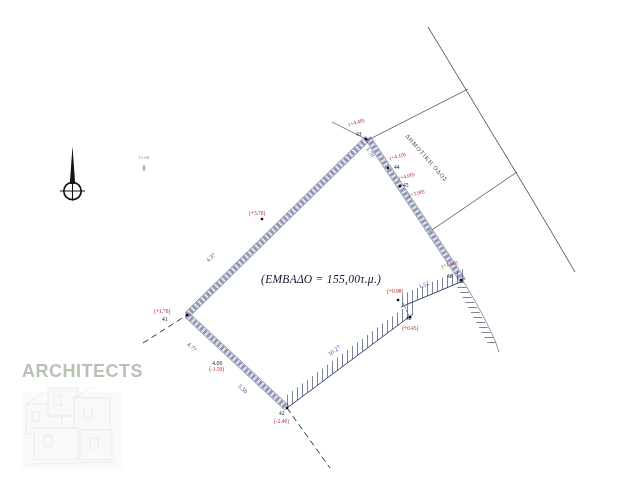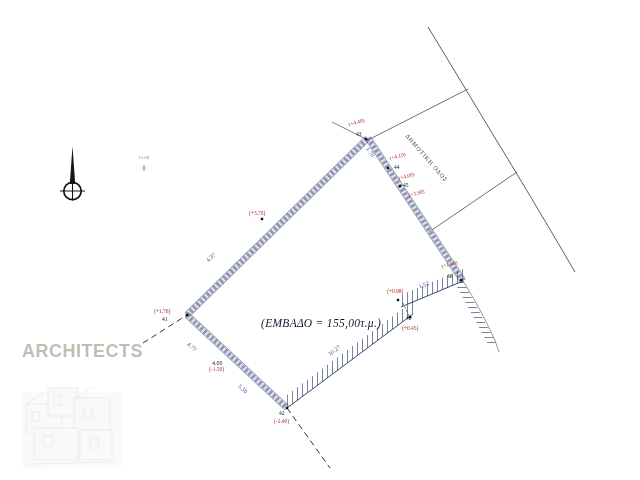--- a/index.html
+++ b/index.html
@@ -4,21 +4,21 @@
 <style>
   html,body{margin:0;padding:0;background:#ffffff;}
   #canvas{position:relative;width:640px;height:480px;background:#ffffff;overflow:hidden;
           font-family:"Liberation Serif",serif;}
   svg.draw{position:absolute;left:0;top:0;}
   .lbl{position:absolute;white-space:nowrap;transform-origin:0 0;line-height:1;}
   .red{color:#b03030;font-size:5.5px;}
   .dim{color:#3b4ea0;font-size:6px;}
   .dimdark{color:#222;font-size:6px;}
   .pid{color:#111;font-size:5.5px;}
-  .area{color:#14142e;font-size:11.5px;font-style:italic;letter-spacing:.3px;margin-top:44px;}
+  .area{color:#14142e;font-size:11.5px;font-style:italic;letter-spacing:.3px;}
   .road{color:#3a3a3a;font-size:6px;letter-spacing:.9px;}
   .tiny{color:#8a8aa0;font-size:5px;}
   .wm{position:absolute;font-family:"Liberation Sans",sans-serif;font-weight:bold;
       color:#b7c2b3;font-size:18px;letter-spacing:.5px;line-height:1;}
   .wm .sq{display:inline-block;width:13px;height:13px;background:#bfe0da;margin-left:4px;vertical-align:top;}
 </style>
 </head>
 <body>
 
 <div id="canvas">
@@ -143,17 +143,17 @@
   <div class="lbl dim" style="left:205px;top:259px;transform:rotate(-44deg);">4.37</div>
   <div class="lbl dim" style="left:370px;top:146px;transform:rotate(57deg);">1.70</div>
   <div class="lbl dim" style="left:418px;top:284px;transform:rotate(-22deg);">1.52</div>
   <div class="lbl dim" style="left:327px;top:352px;transform:rotate(-36deg);">10.27</div>
   <div class="lbl dim" style="left:190px;top:341px;transform:rotate(43deg);">4.77</div>
   <div class="lbl dimdark" style="left:212px;top:360px;">4.00</div>
   <div class="lbl dim" style="left:241px;top:383px;transform:rotate(43deg);">5.50</div>
 
   <div class="lbl tiny" style="left:138px;top:155px;">15.06</div>
 
-  <div class="wm" style="left:22px;top:342px;">
+  <div class="wm" style="left:22px;top:362px;">
     <span>ARCHITECTS</span>
   </div>
 
 </div>
 
 </body></html>

